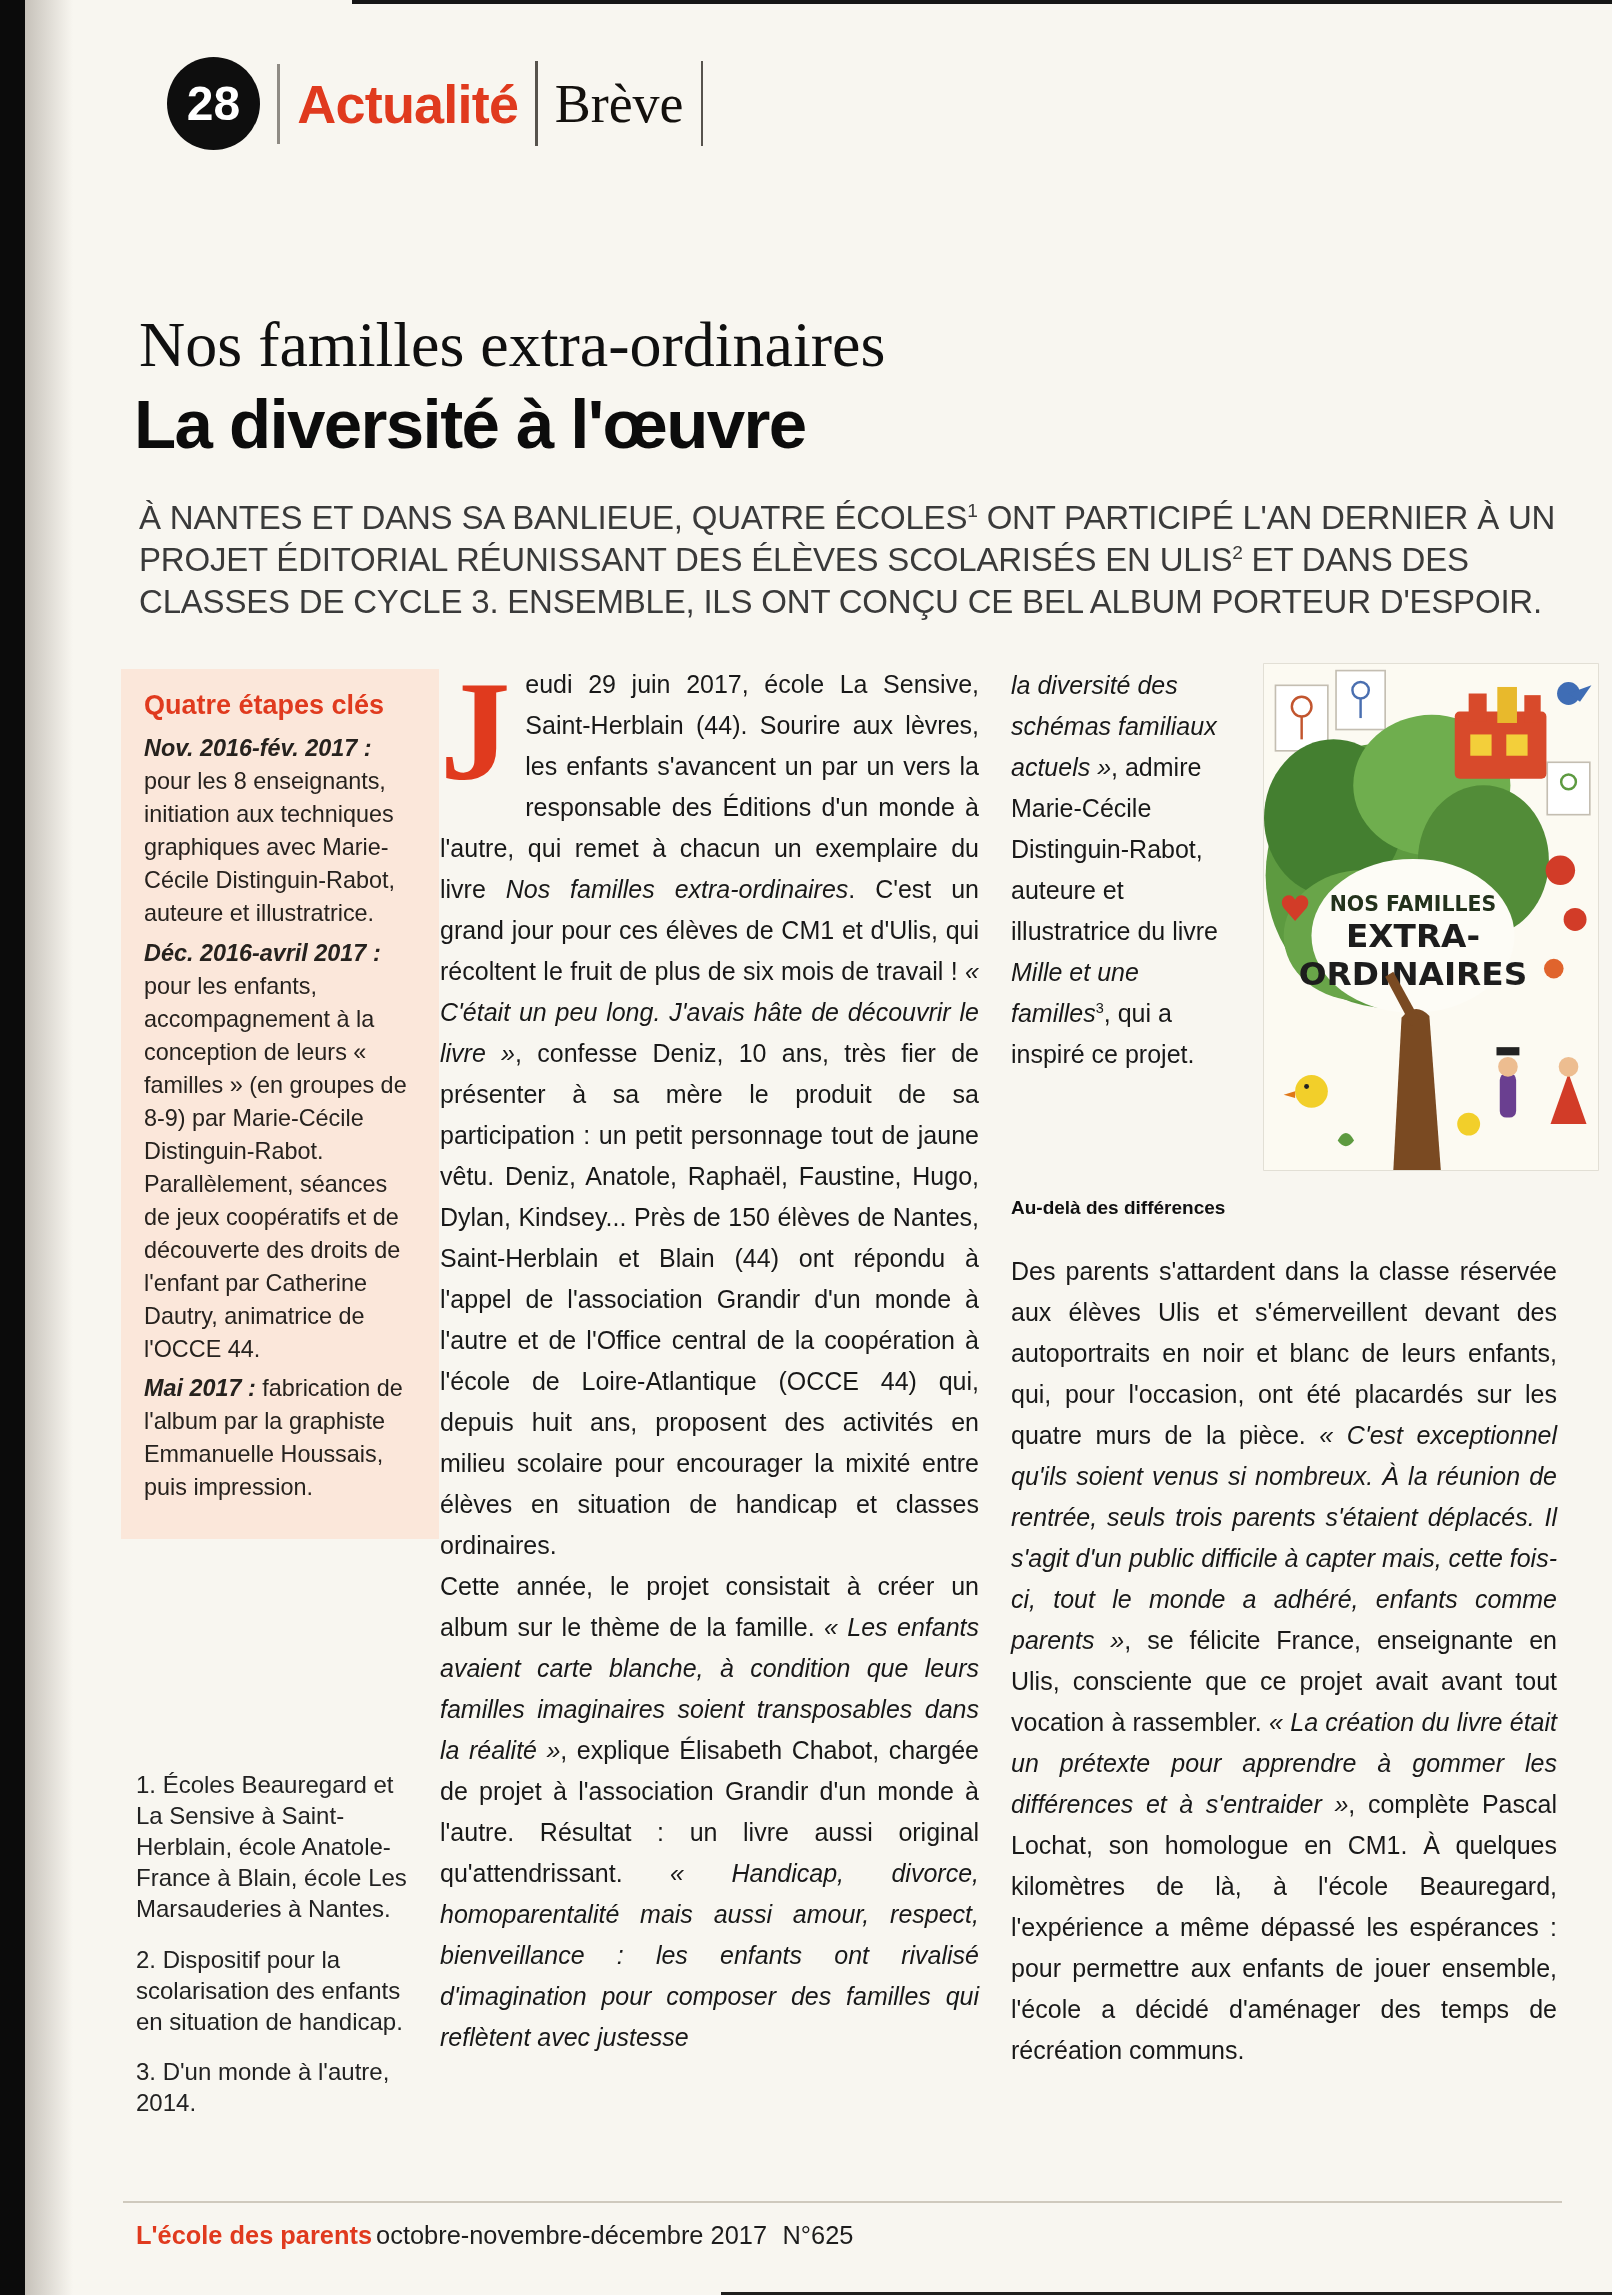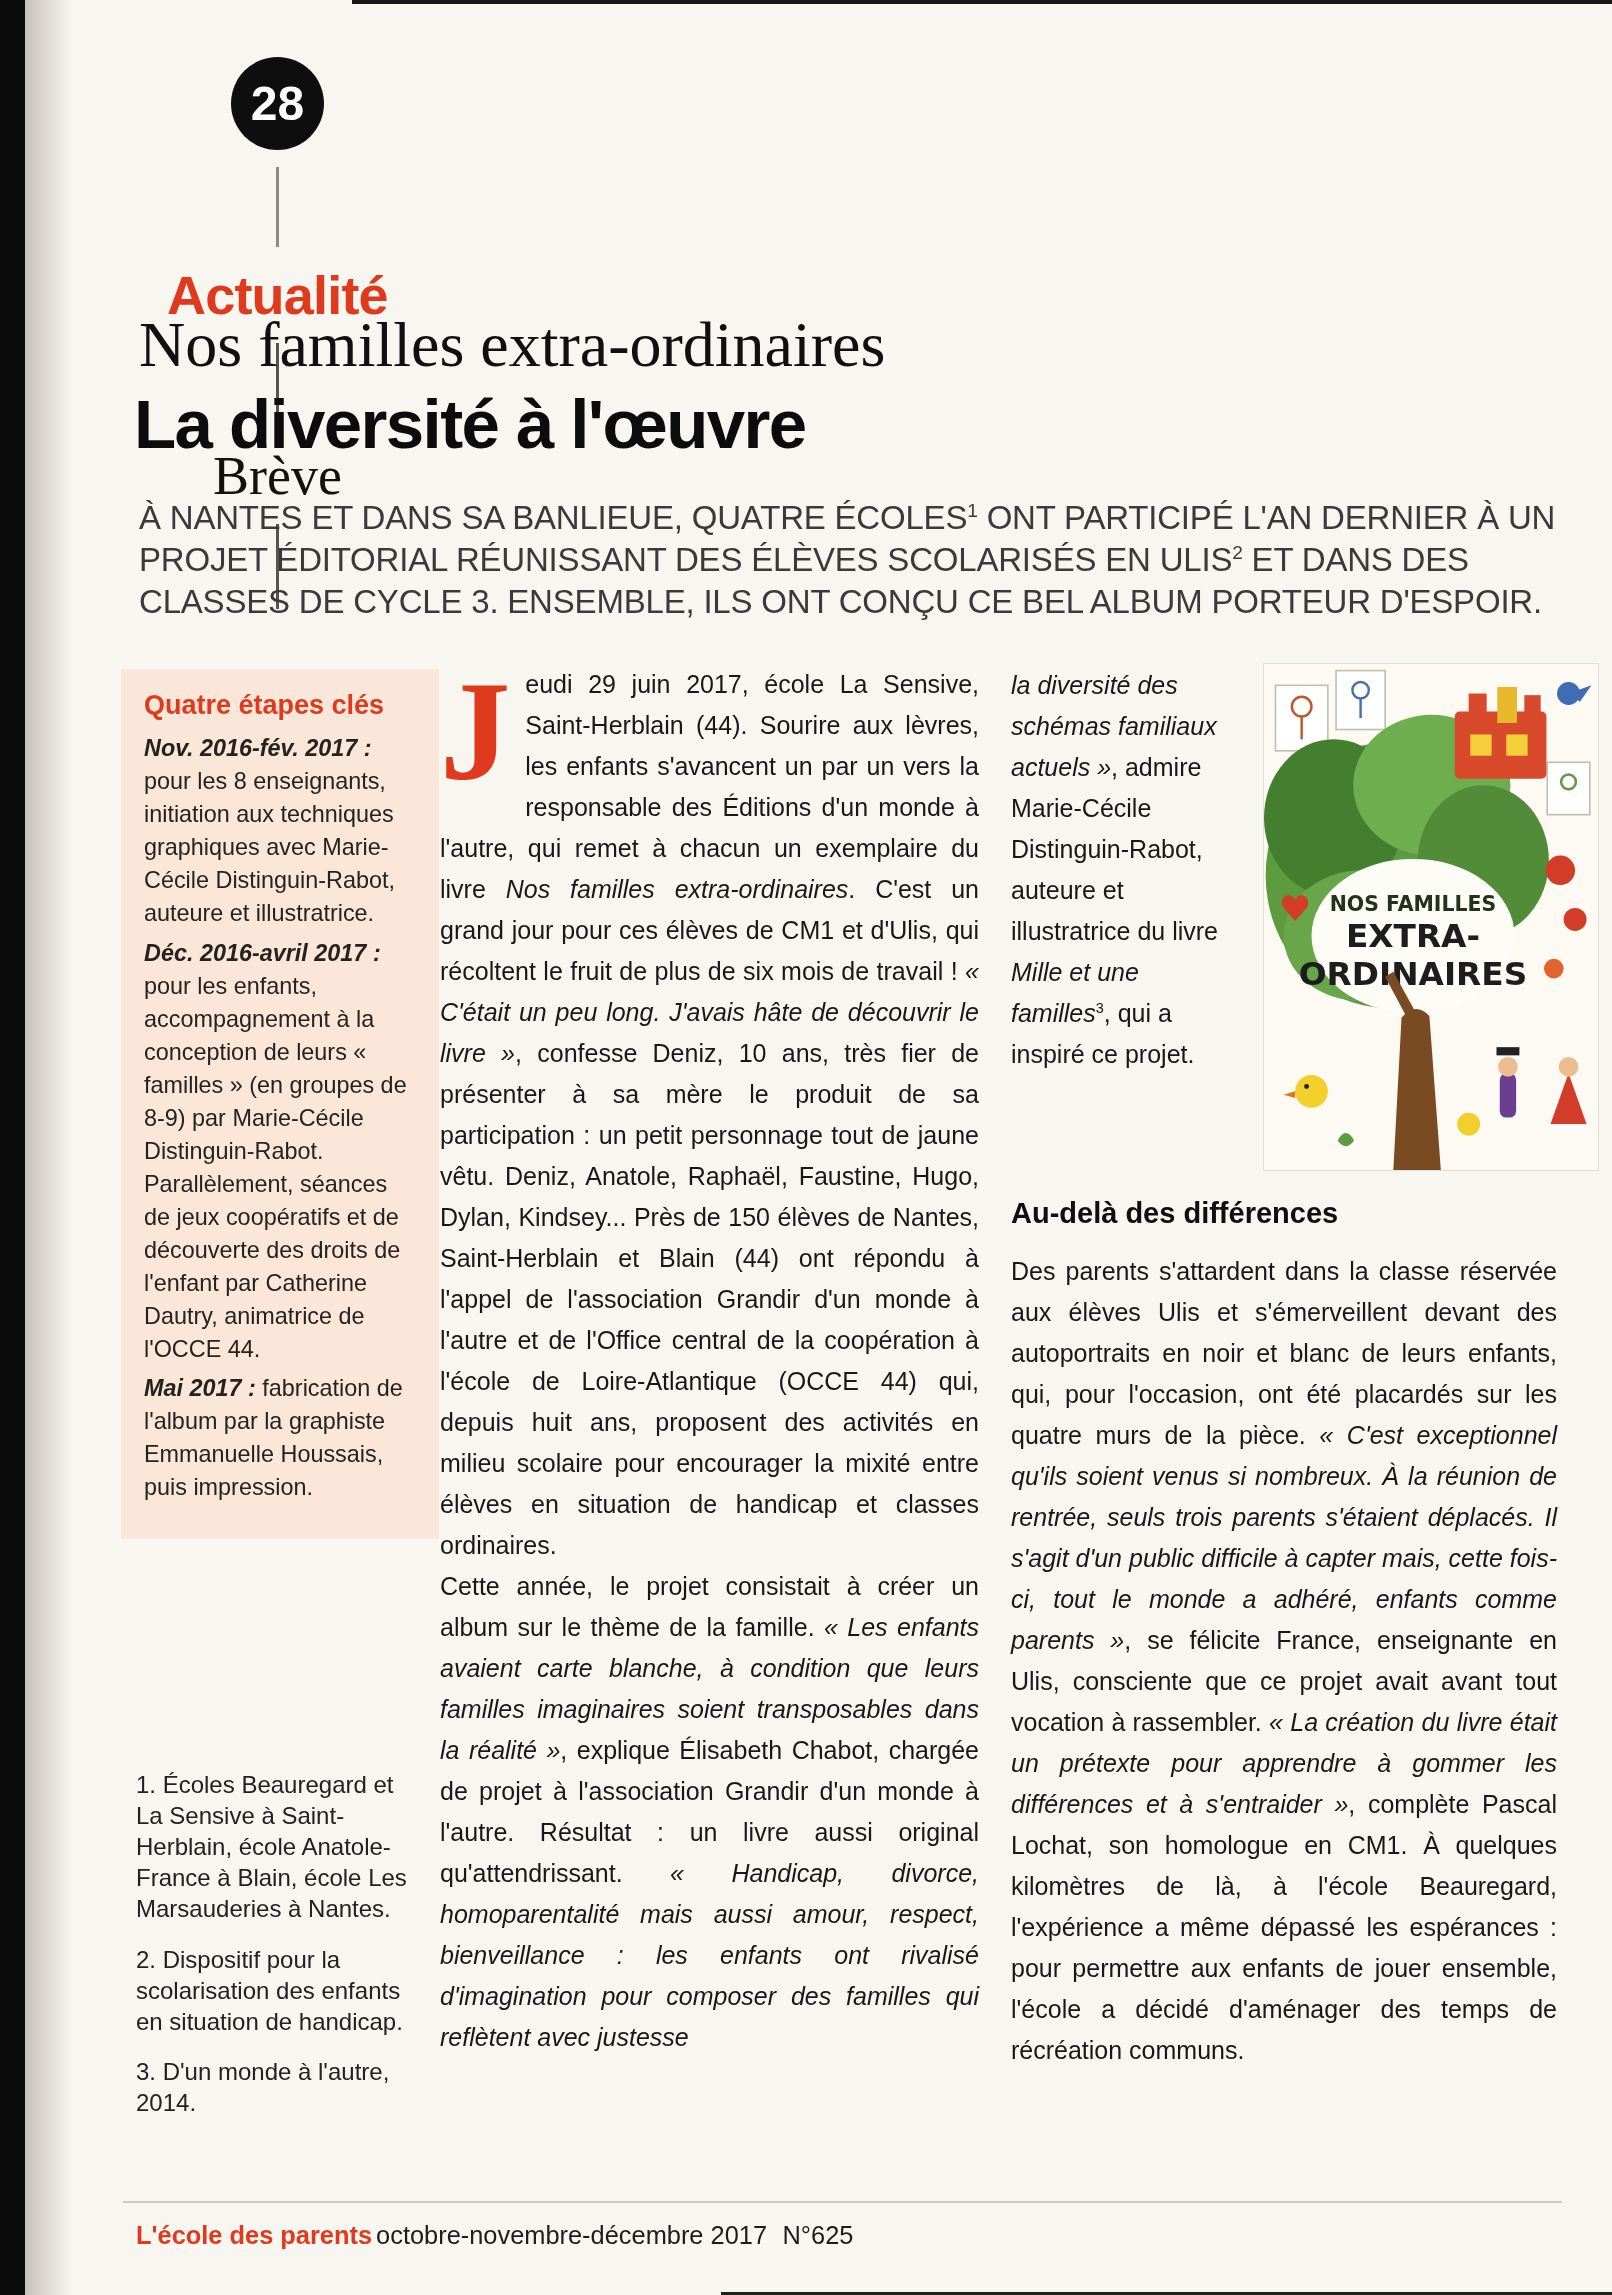--- a/index.html
+++ b/index.html
@@ -12,21 +12,21 @@
     overflow:hidden;
   }
   
   .scan-left   { position:absolute; left:0; top:0; width:24.6px; height:100%; background:#0b0b0b; }
   .scan-shadow { position:absolute; left:24.6px; top:0; width:48px; height:100%;
                  background:linear-gradient(90deg, rgba(70,58,45,.28), rgba(0,0,0,0)); }
   .scan-top    { position:absolute; left:352px; top:0; width:1260px; height:4.1px; background:#161616; }
   .scan-bottom { position:absolute; left:721px; bottom:0; width:892px; height:3.3px; background:#20201e; }
 
   
-  .header { position:absolute; left:167px; top:57px; display:flex; align-items:center; gap:17px;flex-direction:column; }
+  .header { position:absolute; left:167px; top:57px; display:flex; align-items:center; gap:17px; }
   .page-circle {
     width:93px; height:93px; border-radius:50%; background:#0e0e0e; color:#fff;
     font-weight:bold; font-size:48px; display:flex; align-items:center; justify-content:center;
   }
   .vsep  { width:3.3px; height:80px; background:#8f8b84; }
   .vsep2 { width:2.5px; height:85px; background:#57534d; }
   .section-label { font-size:54px; font-weight:bold; color:#e03a1e; letter-spacing:-0.8px; }
   .rubric-label  { font-family:"Liberation Serif", serif; font-size:54px; color:#14110e; }
 
   
@@ -57,21 +57,21 @@
              font-size:141px; line-height:120px; margin:6.6px 14.8px 0 0; }
   .seg-i { font-style:italic; }
 
   
   .col3-wrap { position:absolute; left:1011px; top:665px; width:234px;
                font-size:25px; line-height:41px; color:#181818; }
   .cover { position:absolute; left:1264px; top:664px; width:334px; height:506px;
            box-shadow:0 0 0 0.8px #ddd9cf; background:#fcfaf2; }
   .cover svg { display:block; width:100%; height:100%; }
   .col3-heading { position:absolute; left:1011px; top:1197px; width:544px;
-                  font-size:29px; font-weight:bold; color:#0f0f0f; }
+                  font-size:19px; font-weight:bold; color:#0f0f0f; }
   .col3-body { position:absolute; left:1011px; top:1251px; width:546px;
                font-size:25px; line-height:41px; text-align:justify; color:#181818; }
   .byline { text-align:right; font-weight:bold; font-size:25.4px; margin-top:-41px; color:#111; }
 
   
   .footer-rule { position:absolute; left:123px; top:2201px; width:1439px; height:1.6px; background:#cfc9bd; }
   .footer { position:absolute; left:136px; top:2221px; font-size:25.4px; color:#1d1d1d;
             display:flex; gap:4px; align-items:baseline; }
   .footer .mag { font-weight:bold; color:#e03a1e; }
   .footer .num { margin-left:11.5px; }

